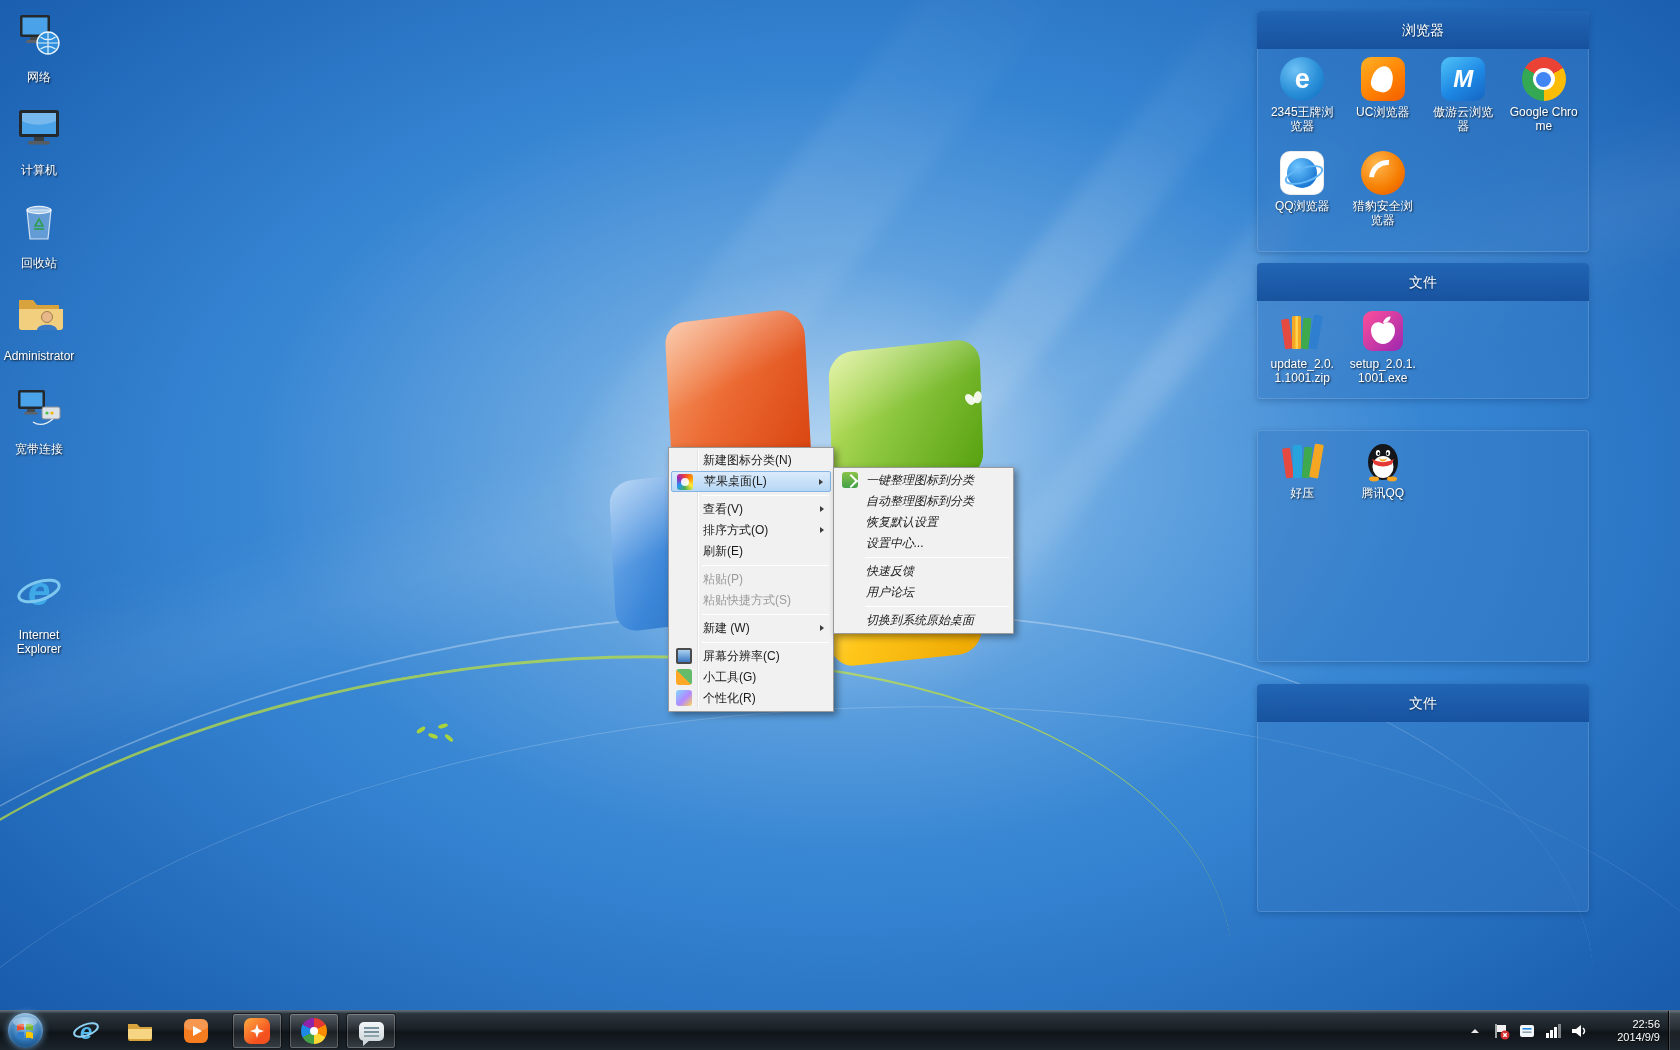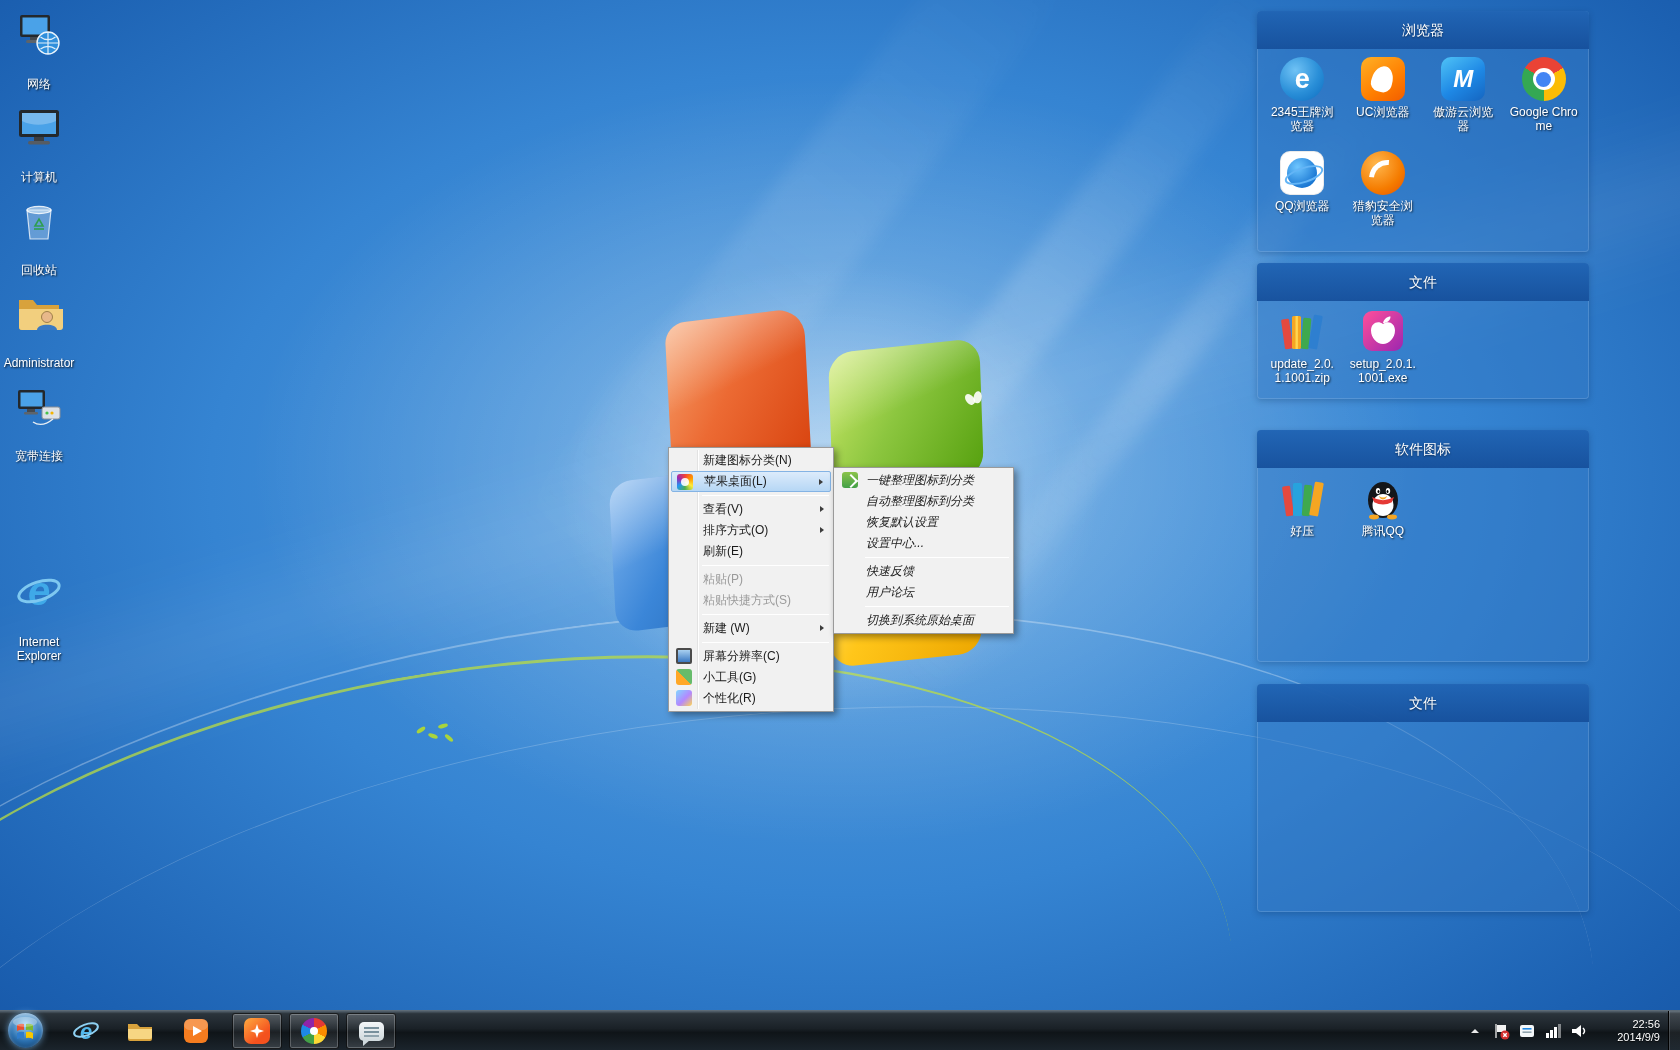--- a/index.html
+++ b/index.html
@@ -36,21 +36,21 @@
   .pane.blue{left:612px;top:474px;width:148px;height:150px;border-radius:22px;transform:rotate(-7deg) skewX(-4deg);background:linear-gradient(120deg,#7fb5ee,#3b86d8 45%,#1f63b0);}
   .pane.yellow{left:828px;top:490px;width:152px;height:170px;border-radius:24px;transform:rotate(-6deg) skewX(-4deg);background:linear-gradient(120deg,#ffe88a,#ffc61a 45%,#eda700);}
   .butterfly{position:absolute;left:966px;top:392px;width:18px;height:14px;transform:rotate(-15deg);pointer-events:none;}
   .butterfly::before,.butterfly::after{content:"";position:absolute;top:0;width:8px;height:12px;background:rgba(255,255,255,0.9);border-radius:60% 60% 50% 50%;}
   .butterfly::before{left:0;transform:rotate(-25deg);}
   .butterfly::after{left:8px;transform:rotate(25deg);}
 
   
   .desk{position:absolute;left:2px;width:74px;text-align:center;cursor:default;}
   .desk .dicon{width:48px;height:48px;margin:0 auto;}
-  .desk .dlabel{margin-top:19px;font-size:12px;line-height:14px;color:#fff;text-shadow:1px 1px 2px rgba(0,0,0,0.85);overflow-wrap:anywhere;}
+  .desk .dlabel{margin-top:12px;font-size:12px;line-height:14px;color:#fff;text-shadow:1px 1px 2px rgba(0,0,0,0.85);overflow-wrap:anywhere;}
 
   
   .panel{position:absolute;left:1257px;width:332px;border-radius:4px;overflow:hidden;
     background:rgba(52,120,196,0.45);box-shadow:inset 0 0 0 1px rgba(255,255,255,0.14), 0 2px 6px rgba(0,30,70,0.25);}
   .ptitle{height:38px;line-height:38px;text-align:center;color:#fff;font-size:14px;
     background:linear-gradient(180deg,rgba(32,100,180,0.95),rgba(22,80,156,0.95));text-shadow:0 1px 2px rgba(0,0,0,0.5);}
   .pbody{padding:8px 5px 4px;}
   .pgrid{display:grid;grid-template-columns:repeat(4,1fr);grid-auto-rows:94px;justify-items:center;}
   .cell{width:70px;display:flex;flex-direction:column;align-items:center;cursor:pointer;}
   .p-icon{width:44px;height:44px;position:relative;flex:none;}
@@ -281,21 +281,20 @@
                 <path d="M22 14c1-4 4-6.5 7.5-6.5 0 4-3.5 6.5-7.5 6.5z" fill="#fff"></path>
               </svg>
           </div>
           <div class="p-label">setup_2.0.1.1001.exe</div>
         </div>
       </div>
     </div>
   </aside>
 
   <aside class="panel" style="top:430px;height:232px">
-    <div class="ptitle">软件图标</div>
     <div class="pbody">
       <div class="pgrid">
         <div class="cell">
           <div class="p-icon">
             <svg viewBox="0 0 44 44">
                 <rect x="4" y="10" width="8" height="30" rx="1.5" fill="#e5493f" transform="rotate(-8 8 25)"></rect>
                 <rect x="13" y="7" width="9" height="33" rx="1.5" fill="#27a3dd"></rect>
                 <rect x="23" y="9" width="8" height="31" rx="1.5" fill="#3fa94e" transform="rotate(5 27 25)"></rect>
                 <rect x="32" y="6" width="9" height="34" rx="1.5" fill="#f5a623" transform="rotate(10 36 23)"></rect>
               </svg>

